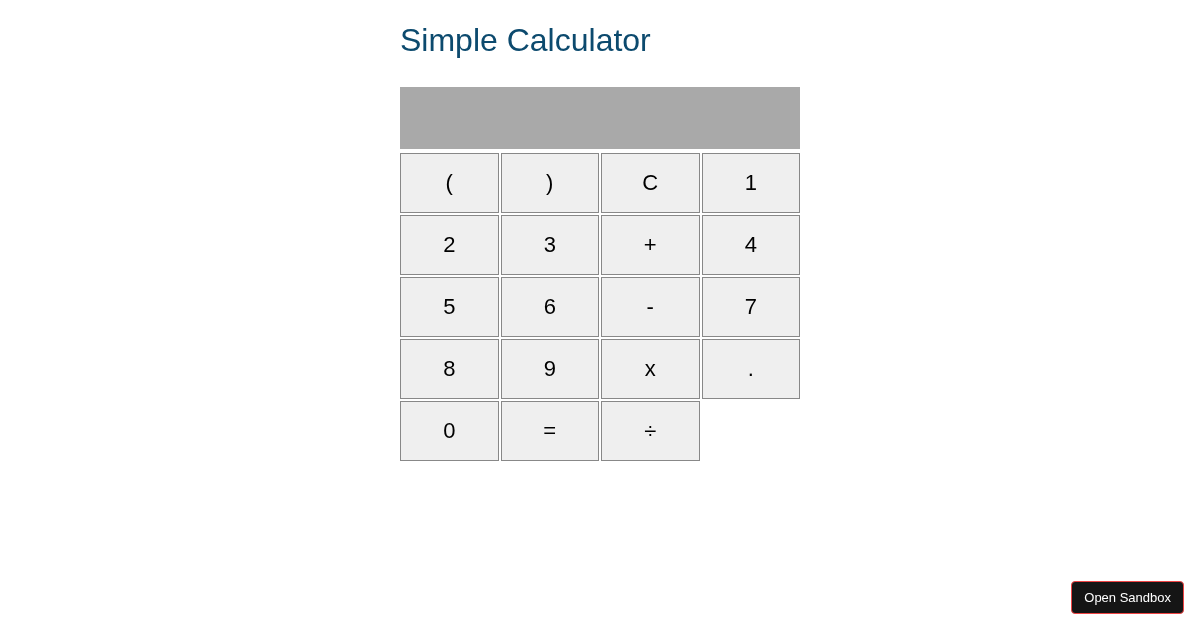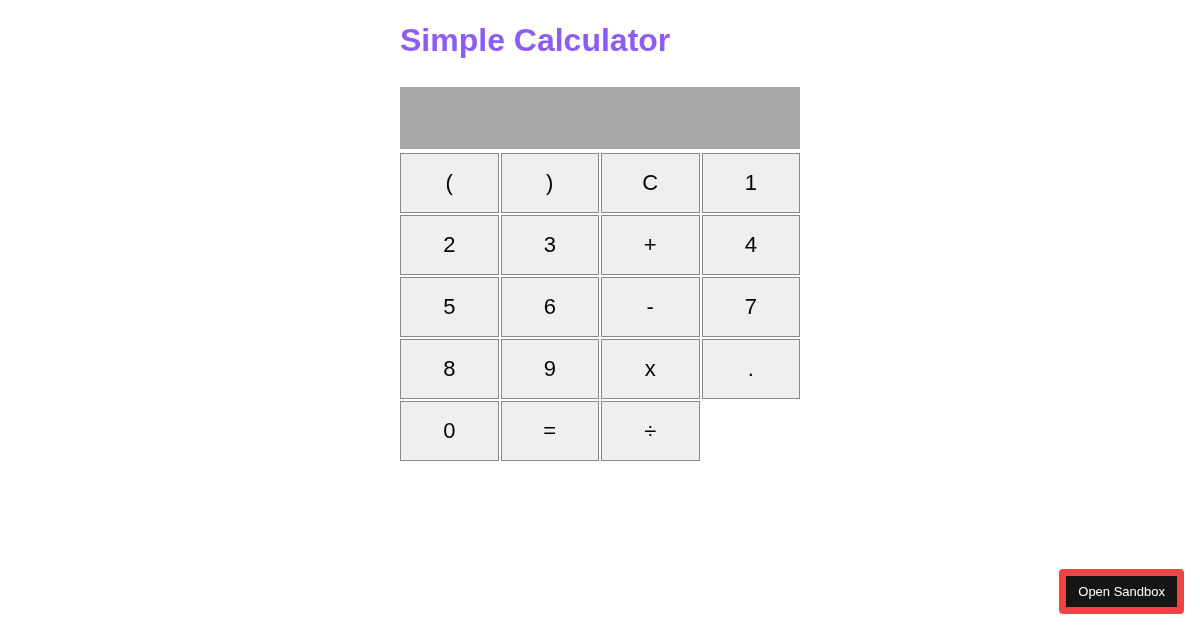--- a/index.html
+++ b/index.html
@@ -14,22 +14,22 @@
       height: 630px;
       position: relative;
     }
     .container {
       width: 400px;
       margin-left: 400px;
       padding-top: 22px;
     }
     h1.title {
       font-size: 32px;
-      font-weight: bold;
-      color: #8b5cf6;
+      font-weight: normal;
+      color: #0c4a6e;
       margin-bottom: 28px;
     }
     .calculator {
       width: 400px;
     }
     .display {
       width: 100%;
       height: 62px;
       background: #a9a9a9;
       border: none;
@@ -56,21 +56,21 @@
       display: flex;
       align-items: center;
       justify-content: center;
     }
     .sandbox-btn {
       position: absolute;
       bottom: 16px;
       right: 16px;
       background: #151515;
       color: #ffffff;
-      border: 7px solid #ef4444;
+      border: 1px solid #ef4444;
       border-radius: 4px;
       padding: 8px 12px;
       font-size: 13px;
       font-family: Arial, Helvetica, sans-serif;
       cursor: pointer;
     }
   </style>
 </head>
 <body>
 

